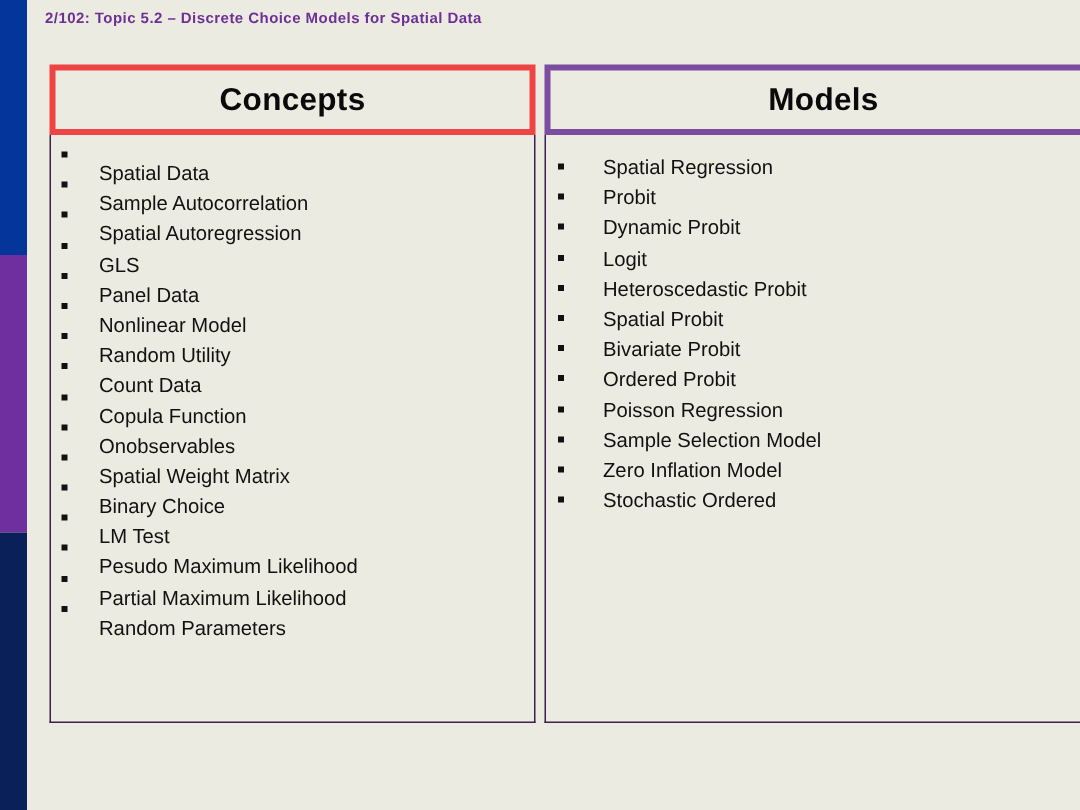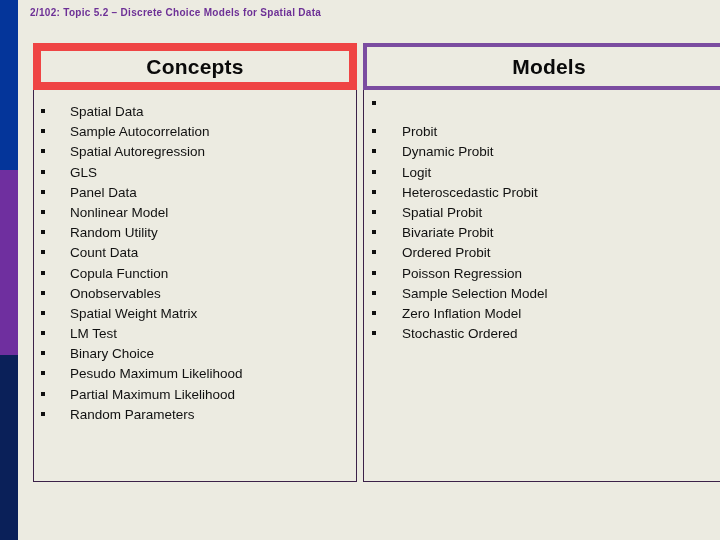--- a/index.html
+++ b/index.html
@@ -52,21 +52,21 @@
 
   .panel-header {
     height: 47px;
     box-sizing: border-box;
     display: flex;
     align-items: center;
     justify-content: center;
     background: #ecebe1;
   }
   #panel-concepts .panel-header {
-    border: 8px solid #ef4444;
+    border: 4px solid #ef4444;
   }
   #panel-models .panel-header {
     border: 4px solid #7b4ca0;
   }
   .panel-header-text {
     font-size: 21px;
     font-weight: bold;
     color: #0a0a0a;
     letter-spacing: 0.2px;
   }
@@ -89,21 +89,21 @@
     padding: 0;
   }
   ul.bullets li {
     display: flex;
     align-items: baseline;
     height: 20.2px;
     font-size: 13.5px;
     color: #111111;
     white-space: nowrap;
   }
-  #panel-concepts ul.bullets li { padding-left: 7px; }
+  #panel-concepts ul.bullets li { padding-left: 7px; flex-direction: column; }
   #panel-models   ul.bullets li { padding-left: 8px; }
 
   li .bullet-marker {
     width: 4px;
     height: 4px;
     background: #111111;
     display: inline-block;
     flex: 0 0 auto;
     position: relative;
     top: -3px;
@@ -171,25 +171,25 @@
         <li>
           <span class="bullet-marker"></span>
           <span class="bullet-text">Onobservables</span>
         </li>
         <li>
           <span class="bullet-marker"></span>
           <span class="bullet-text">Spatial Weight Matrix</span>
         </li>
         <li>
           <span class="bullet-marker"></span>
+          <span class="bullet-text">Binary Choice</span>
+        </li>
+        <li>
+          <span class="bullet-marker"></span>
           <span class="bullet-text">LM Test</span>
-        </li>
-        <li>
-          <span class="bullet-marker"></span>
-          <span class="bullet-text">Binary Choice</span>
         </li>
         <li>
           <span class="bullet-marker"></span>
           <span class="bullet-text">Pesudo Maximum Likelihood</span>
         </li>
         <li>
           <span class="bullet-marker"></span>
           <span class="bullet-text">Partial Maximum Likelihood</span>
         </li>
         <li>
@@ -201,20 +201,21 @@
 </div>
 
 <div class="panel" id="panel-models">
   <div class="panel-header">
     <span class="panel-header-text">Models</span>
   </div>
   <div class="panel-body">
     <ul class="bullets" id="list-models">
         <li>
           <span class="bullet-marker"></span>
+          <span class="bullet-text">Spatial Regression</span>
         </li>
         <li>
           <span class="bullet-marker"></span>
           <span class="bullet-text">Probit</span>
         </li>
         <li>
           <span class="bullet-marker"></span>
           <span class="bullet-text">Dynamic Probit</span>
         </li>
         <li>

